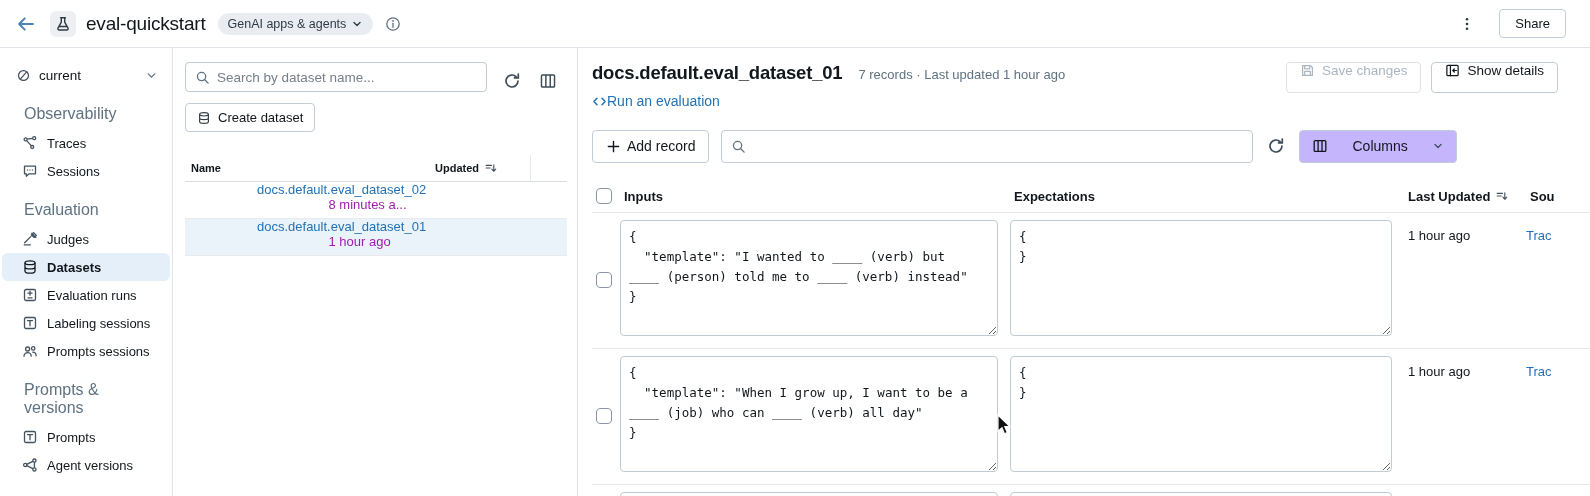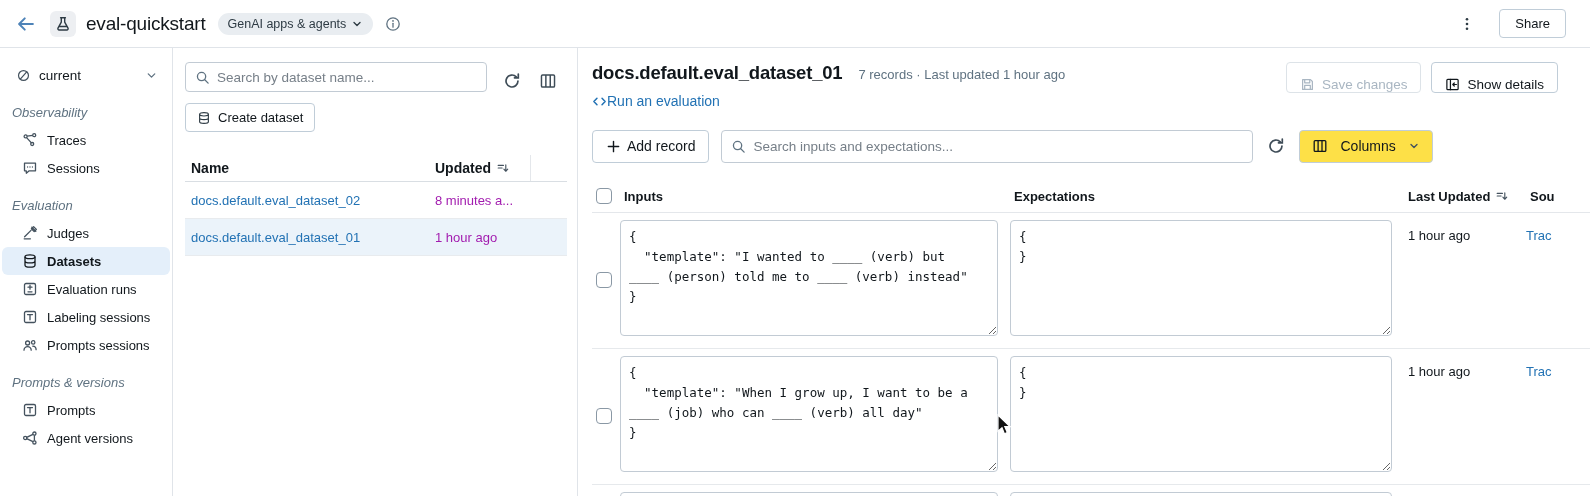--- a/index.html
+++ b/index.html
@@ -25,21 +25,21 @@
     font-size:13px; color:#11171C; background:#fff; }
 
   
   .main { display:flex; height:448px; }
 
   
   .sidebar { width:173px; border-right:1px solid #E0E4E9; padding-top:14px; flex:none; }
   .env-row { display:flex; align-items:center; gap:8px; padding:6px 14px 6px 16px;
     font-size:13.5px; color:#11171C; }
   .env-row .chev { margin-left:auto; color:#5F7281; }
-  .side-section { font-size:13px; color:#5F7281; padding:16px 12px 6px 12px;font-style:italic; }
+  .side-section { font-size:16px; color:#5F7281; padding:16px 12px 6px 24px; }
   .side-item { display:flex; align-items:center; gap:9px; height:28px; padding:0 10px 0 20px;
     font-size:13px; color:#11171C; margin:0 2px; border-radius:6px; }
   .side-item .ic { color:#44525E; display:flex; flex:none; }
   .side-item.active { background:#E4EFFA; font-weight:700; }
   .side-item.active .ic { color:#11171C; }
 
   
   .list-panel { width:405px; flex:none; border-right:1px solid #E0E4E9; padding:14px 10px 0 12px; }
   .list-toolbar { display:flex; align-items:flex-end; gap:14px; }
   .search-box { display:flex; align-items:center; gap:7px; border:1px solid #C2CBD4;
@@ -48,53 +48,53 @@
   .search-box input { border:none; outline:none; font-size:13.5px; width:100%;
     font-family:inherit; color:#11171C; background:transparent; }
   .search-box input::placeholder { color:#767F88; }
   .list-toolbar .search-box { width:302px; }
   .icon-btn { color:#3E4C57; display:flex; padding:2px; }
   .create-btn { display:inline-flex; align-items:center; gap:7px; border:1px solid #C0CDD8;
     border-radius:4px; height:29px; padding:0 11px; font-size:13px; margin-top:11px; background:#fff; }
   .create-btn svg { color:#2E3B44; }
 
   .ds-table { margin-top:23px; }
-  .ds-head { display:flex; align-items:center; height:27px; font-size:14px; font-weight:700;
+  .ds-head { display:flex; align-items:center; height:27px; font-size:11px; font-weight:700;
     border-bottom:1px solid #D9DEE3; }
   .ds-col-name { width:250px; padding-left:6px; }
   .ds-col-upd { width:95px; display:flex; align-items:center; gap:5px; }
   .ds-col-spacer { flex:1; align-self:stretch; border-left:1px solid #E4E7EB; }
   .sort-ic { color:#44525E; }
   .ds-row { display:flex; align-items:center; height:37px; font-size:13px;
-    border-bottom:1px solid #E8EBEE; }
+    border-bottom:1px solid #E8EBEE;flex-direction:column; }
   .ds-row.selected { background:#EBF3FA; }
   .ds-row a { color:#2272B4; }
   .ds-row .ds-col-name { overflow:hidden; white-space:nowrap; }
   .ds-row .upd { width:95px; color:#a21caf; }
 
   
   .detail-panel { flex:1; padding:14px 0 0 14px; overflow:hidden; position:relative; }
   .detail-header { display:flex; align-items:flex-start; }
   .dh-left { flex:1; min-width:0; }
   .title-row { display:flex; align-items:baseline; gap:16px; }
   .ds-title { font-size:18.5px; font-weight:700; letter-spacing:-0.2px; }
   .ds-meta { font-size:13px; color:#5F7281; }
   .run-link { display:inline-flex; align-items:center; color:#2272B4;
     font-size:14px; margin-top:9px; }
   .dh-right { display:flex; gap:10px; margin-right:32px; flex:none; }
-  .btn { display:inline-flex; align-items:flex-end; gap:7px; border:1px solid #C0CDD8;
+  .btn { display:inline-flex; align-items:flex-start; gap:7px; border:1px solid #C0CDD8;
     border-radius:4px; height:31px; padding:0 13px; font-size:13.5px; background:#fff; color:#11171C; }
   .btn.disabled { color:#A9B6C2; border-color:#DDE3E8; cursor:default; }
 
   .records-toolbar { display:flex; align-items:center; gap:12px; margin-top:17px; }
   .add-btn { display:inline-flex; align-items:center; gap:6px; border:1px solid #C0CDD8;
     border-radius:4px; height:33px; padding:0 13px; font-size:14px; background:#fff; }
   .records-toolbar .search-box { width:532px; height:33px; }
-  .columns-btn { display:inline-flex; align-items:center; gap:12px; border:1px solid #C0CDD8;
-    border-radius:4px; height:33px; padding:0 12px; font-size:14px; background:#fde047; }
+  .columns-btn { display:inline-flex; align-items:center; gap:24px; border:1px solid #C0CDD8;
+    border-radius:4px; height:33px; padding:0 12px; font-size:14px; background:#c4b5fd; }
   .columns-btn .chev { color:#44525E; }
 
   .records-table { width:1024px; margin-top:18px; }
   .rt-grid { display:grid; grid-template-columns:28px 390px 394px 122px 90px; }
   .rt-head { height:32px; align-items:center; font-size:13px; font-weight:700;
     border-bottom:1px solid #E4E7EB; }
   .rt-head .hd { padding-left:4px; }
   .rt-head .hd-upd { display:flex; align-items:center; gap:5px; }
   .checkbox { width:16px; height:16px; border:1.5px solid #8A98A5; border-radius:4px;
     background:#fff; justify-self:start; margin-left:4px; }
@@ -354,21 +354,20 @@
         <svg width="15" height="15" viewBox="0 0 16 16" fill="none" stroke="currentColor" stroke-width="1.5" stroke-linecap="round">
             <path d="M8 2.5v11M2.5 8h11"></path>
           </svg>
         <span>Add record</span>
       </button>
       <div class="search-box">
         <svg width="15" height="15" viewBox="0 0 16 16" fill="none" stroke="currentColor" stroke-width="1.4" stroke-linecap="round">
             <circle cx="7" cy="7" r="4.4"></circle>
             <path d="M10.4 10.4 14 14"></path>
           </svg>
-        <input type="text" placeholder="Search inputs and expectations..." style="">
       </div>
       <button class="icon-btn">
         <svg width="18" height="18" viewBox="0 0 16 16" fill="none" stroke="currentColor" stroke-width="1.5" stroke-linecap="round">
             <path d="M13.3 8a5.3 5.3 0 1 1-1.5-3.7"></path>
             <path d="M13.6 1.8v3.4h-3.4"></path>
           </svg>
       </button>
       <button class="columns-btn">
         <svg width="16" height="16" viewBox="0 0 16 16" fill="none" stroke="currentColor" stroke-width="1.3">
             <rect x="2.2" y="2.6" width="11.6" height="10.8" rx="1"></rect>

